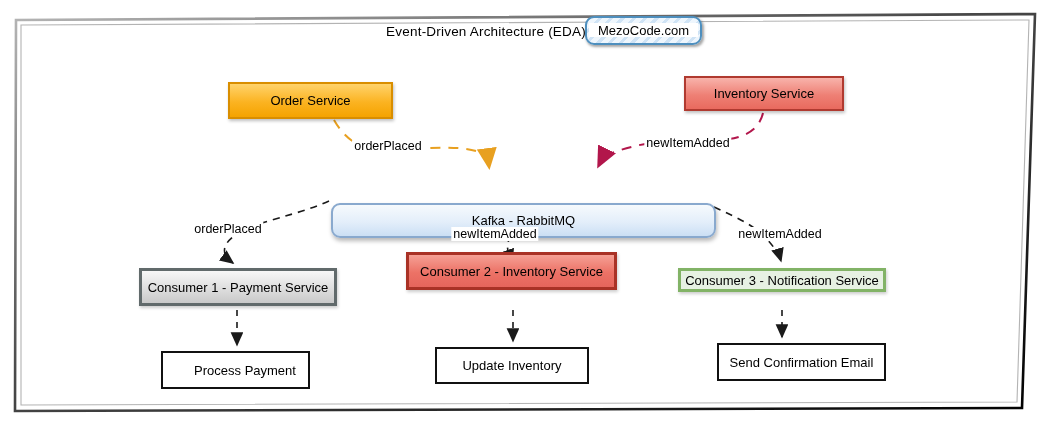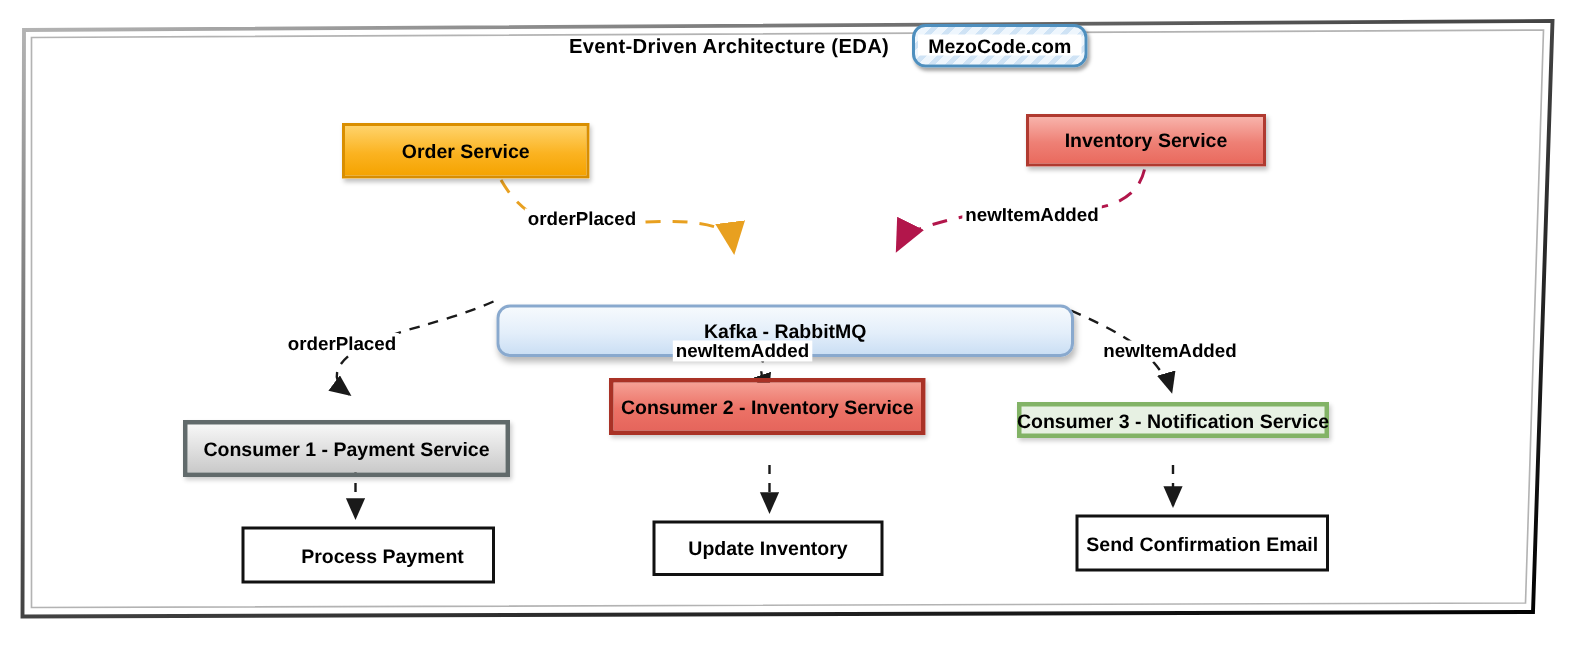--- a/index.html
+++ b/index.html
@@ -1,31 +1,31 @@
 <!DOCTYPE html>
 <html><head>
 <meta charset="utf-8">
 <style>
   html,body{margin:0;padding:0;background:#fff;}
   #stage{
     position:relative;width:1050px;height:435px;background:#fff;overflow:hidden;
     font-family:"Liberation Sans",sans-serif;color:#000;
   }
-  .abs{position:absolute;font-weight:bold;}
+  .abs{position:absolute;}
   
   #frame-svg,#arrow-svg{position:absolute;left:0;top:0;width:1050px;height:435px;}
   #frame-svg{z-index:1;}
   #arrow-svg{z-index:2;}
   
   .title{
     z-index:3;left:486px;top:31px;transform:translate(-50%,-50%);
     font-size:13.5px;letter-spacing:.2px;white-space:nowrap;
   }
   .badge{
-    z-index:4;left:608px;top:16px;width:117px;height:29px;
+    z-index:4;left:585px;top:16px;width:117px;height:29px;
     border:2px solid #4e8fbe;border-radius:9px;box-sizing:border-box;
     background:repeating-linear-gradient(135deg,#cfe3f5 0 3px,#eef6fd 3px 8px);
     box-shadow:1.5px 2px 2.5px rgba(0,0,0,.35);overflow:hidden;
   }
   .badge-band{
     position:absolute;left:2px;right:2px;top:5px;bottom:6px;background:#fff;
     display:flex;align-items:center;justify-content:center;
     font-size:13px;white-space:nowrap;
   }
   
@@ -42,36 +42,36 @@
     left:684px;top:76px;width:160px;height:35px;
     background:linear-gradient(#f8b3ab 0%,#ee8075 55%,#e96a5e 100%);
     border:2px solid #b03a30;box-shadow:1px 2px 3px rgba(0,0,0,.25);
   }
   .node-broker{
     left:331px;top:175px;width:385px;height:35px;border-radius:9px;
     background:linear-gradient(#f6fafd 0%,#e3eefa 55%,#cbdff4 100%);
     border:2px solid #89a9ce;box-shadow:1px 3px 4px rgba(0,0,0,.28);margin-top:28px;
   }
   .node-consumer1{
-    left:122px;top:268px;width:218px;height:38px;
+    left:139px;top:268px;width:198px;height:38px;
     background:linear-gradient(#f7f7f7 0%,#dedede 55%,#c9c9c9 100%);
-    border:3px solid #616a6b;box-shadow:1px 2px 3px rgba(0,0,0,.2);margin-top:12px;
+    border:3px solid #616a6b;box-shadow:1px 2px 3px rgba(0,0,0,.2);
   }
   .node-consumer2{
     left:406px;top:252px;width:211px;height:38px;
     background:linear-gradient(#f5a095 0%,#ec7266 55%,#e5655c 100%);
     border:3px solid #a93226;box-shadow:1px 2px 3px rgba(0,0,0,.2);
   }
   .node-consumer3{
     left:678px;top:268px;width:208px;height:24px;
     background:#e7f1e3;
     border:3px solid #82b366;box-shadow:1px 2px 3px rgba(0,0,0,.2);
   }
   .node-plain{background:#fff;border:2px solid #111;}
-  .node-process{left:161px;top:351px;width:169px;height:38px;padding-left:19px;}
+  .node-process{left:161px;top:351px;width:149px;height:38px;padding-left:19px;}
   .node-update{left:435px;top:347px;width:154px;height:37px;}
   .node-send{left:697px;top:343px;width:169px;height:38px;margin-left:20px;}
   
   .edge-label{
     z-index:3;transform:translate(-50%,-50%);
     font-size:12.5px;background:#fff;padding:0 2px;white-space:nowrap;
   }
   .el-orderplaced-top{left:388px;top:146px;}
   .el-newitem-top{left:688px;top:143px;}
   .el-orderplaced-c1{left:228px;top:229px;}

